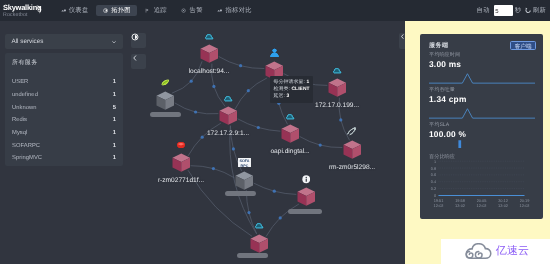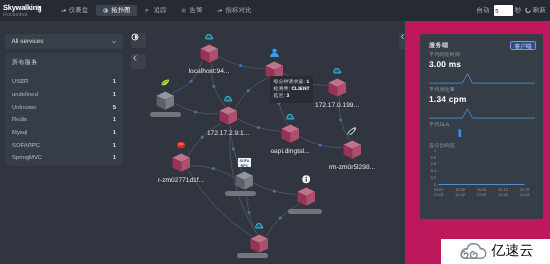--- a/index.html
+++ b/index.html
@@ -54,36 +54,36 @@
             display:flex;align-items:center;justify-content:center;}
   .node-label{position:absolute;font-size:6.6px;color:#e3e6ea;white-space:nowrap;
               text-shadow:0 0 2px #31353f;}
   .node-bar{position:absolute;height:5px;background:#71757e;border-radius:2.5px;}
   .tooltip{position:absolute;background:#282c34;border-radius:1px;padding:2.5px 3.5px;
            font-size:4.9px;color:#cdd2d9;line-height:7.2px;white-space:nowrap;
            letter-spacing:0.1px;}
   .tooltip b{color:#fff;font-weight:bold;}
 
   
-  #right{position:absolute;left:405px;top:21px;width:145px;height:243px;background:#be185d;}
+  #right{position:absolute;left:405px;top:21px;width:145px;height:243px;background:#fef9c3;}
   .rp-card{position:absolute;left:15px;top:13px;width:123px;height:185px;background:#373d47;
            border-radius:2px;overflow:hidden;}
   .rp-head{display:flex;align-items:center;padding:5px 7px 0 9px;height:13px;}
   .rp-title{font-size:6.1px;color:#d6dae0;font-weight:bold;letter-spacing:0.4px;}
   .rp-btn{margin-left:auto;background:#2f4e86;border:0.6px solid #6f9ae0;border-radius:1.5px;
           color:#d2e2ff;font-size:5.6px;padding:0.5px 3.5px;line-height:6px;
           font-family:"Liberation Sans",sans-serif;}
   .mt-label{font-size:5.2px;color:#949aa5;padding:0 9px;margin-top:0px;line-height:6px;}
   .mt-value{font-size:8.3px;color:#fff;font-weight:bold;padding:0 9px;margin-top:1px;
             letter-spacing:0.25px;line-height:10px;}
   .spark{margin:0 0 0 9px;line-height:0;height:18px;}
   .chart-title{font-size:5.2px;color:#949aa5;padding:0 9px;margin-top:4px;line-height:6px;}
   .wm{position:absolute;left:441px;top:239px;width:109px;height:25px;background:#fff;
       display:flex;align-items:center;justify-content:center;}
-  .wm-txt{font-size:14px;color:#000000;letter-spacing:0.2px;margin-left:4px;}
+  .wm-txt{font-size:11px;color:#8b5cf6;letter-spacing:0.2px;margin-left:4px;}
   .wm-logo{line-height:0;margin-left:3px;}
 </style>
 </head>
 <body>
 
 <div id="app">
 
   <div id="header">
     <div class="brand">
       <div class="brand-name">Skywalking</div>
@@ -527,20 +527,21 @@
           <div class="mt-value">3.00 ms</div>
           <div class="spark"><svg width="106" height="18" viewBox="0 0 124 20">
               <path d="M0,16 L39,16 L45,5 L51,16 L124,16" fill="none" stroke="#4e8fd0" stroke-width="1"></path>
             </svg></div>
           <div class="mt-label">平均吞吐量</div>
           <div class="mt-value">1.34 cpm</div>
           <div class="spark"><svg width="106" height="18" viewBox="0 0 124 20">
               <path d="M0,16 L39,16 L45,5 L51,16 L124,16" fill="none" stroke="#4e8fd0" stroke-width="1"></path>
             </svg></div>
           <div class="mt-label">平均SLA</div>
+          <div class="mt-value">100.00 %</div>
           <div class="spark" style="height: 11px;"><svg width="106" height="12" viewBox="0 0 124 13">
               <path d="M36,1 L36,10" fill="none" stroke="#3f8adb" stroke-width="3.2"></path>
             </svg></div>
         </div>
       <div class="chart-title">百分比响应</div>
       <div id="pct-chart" style="margin-top: 0px; line-height: 0;"><svg width="123" height="56" viewBox="0 0 123 56">
             <line x1="18.5" y1="1.20" x2="104.5" y2="1.20" stroke="#495060" stroke-width="0.45" stroke-dasharray="0.9,0.9"></line>
             <text x="16" y="2.70" font-size="3.8" fill="#8d94a0" text-anchor="end" font-family="Liberation Sans">1</text>
             <line x1="18.5" y1="8.06" x2="104.5" y2="8.06" stroke="#495060" stroke-width="0.45" stroke-dasharray="0.9,0.9"></line>
             <text x="16" y="9.56" font-size="3.8" fill="#8d94a0" text-anchor="end" font-family="Liberation Sans">0.8</text>

